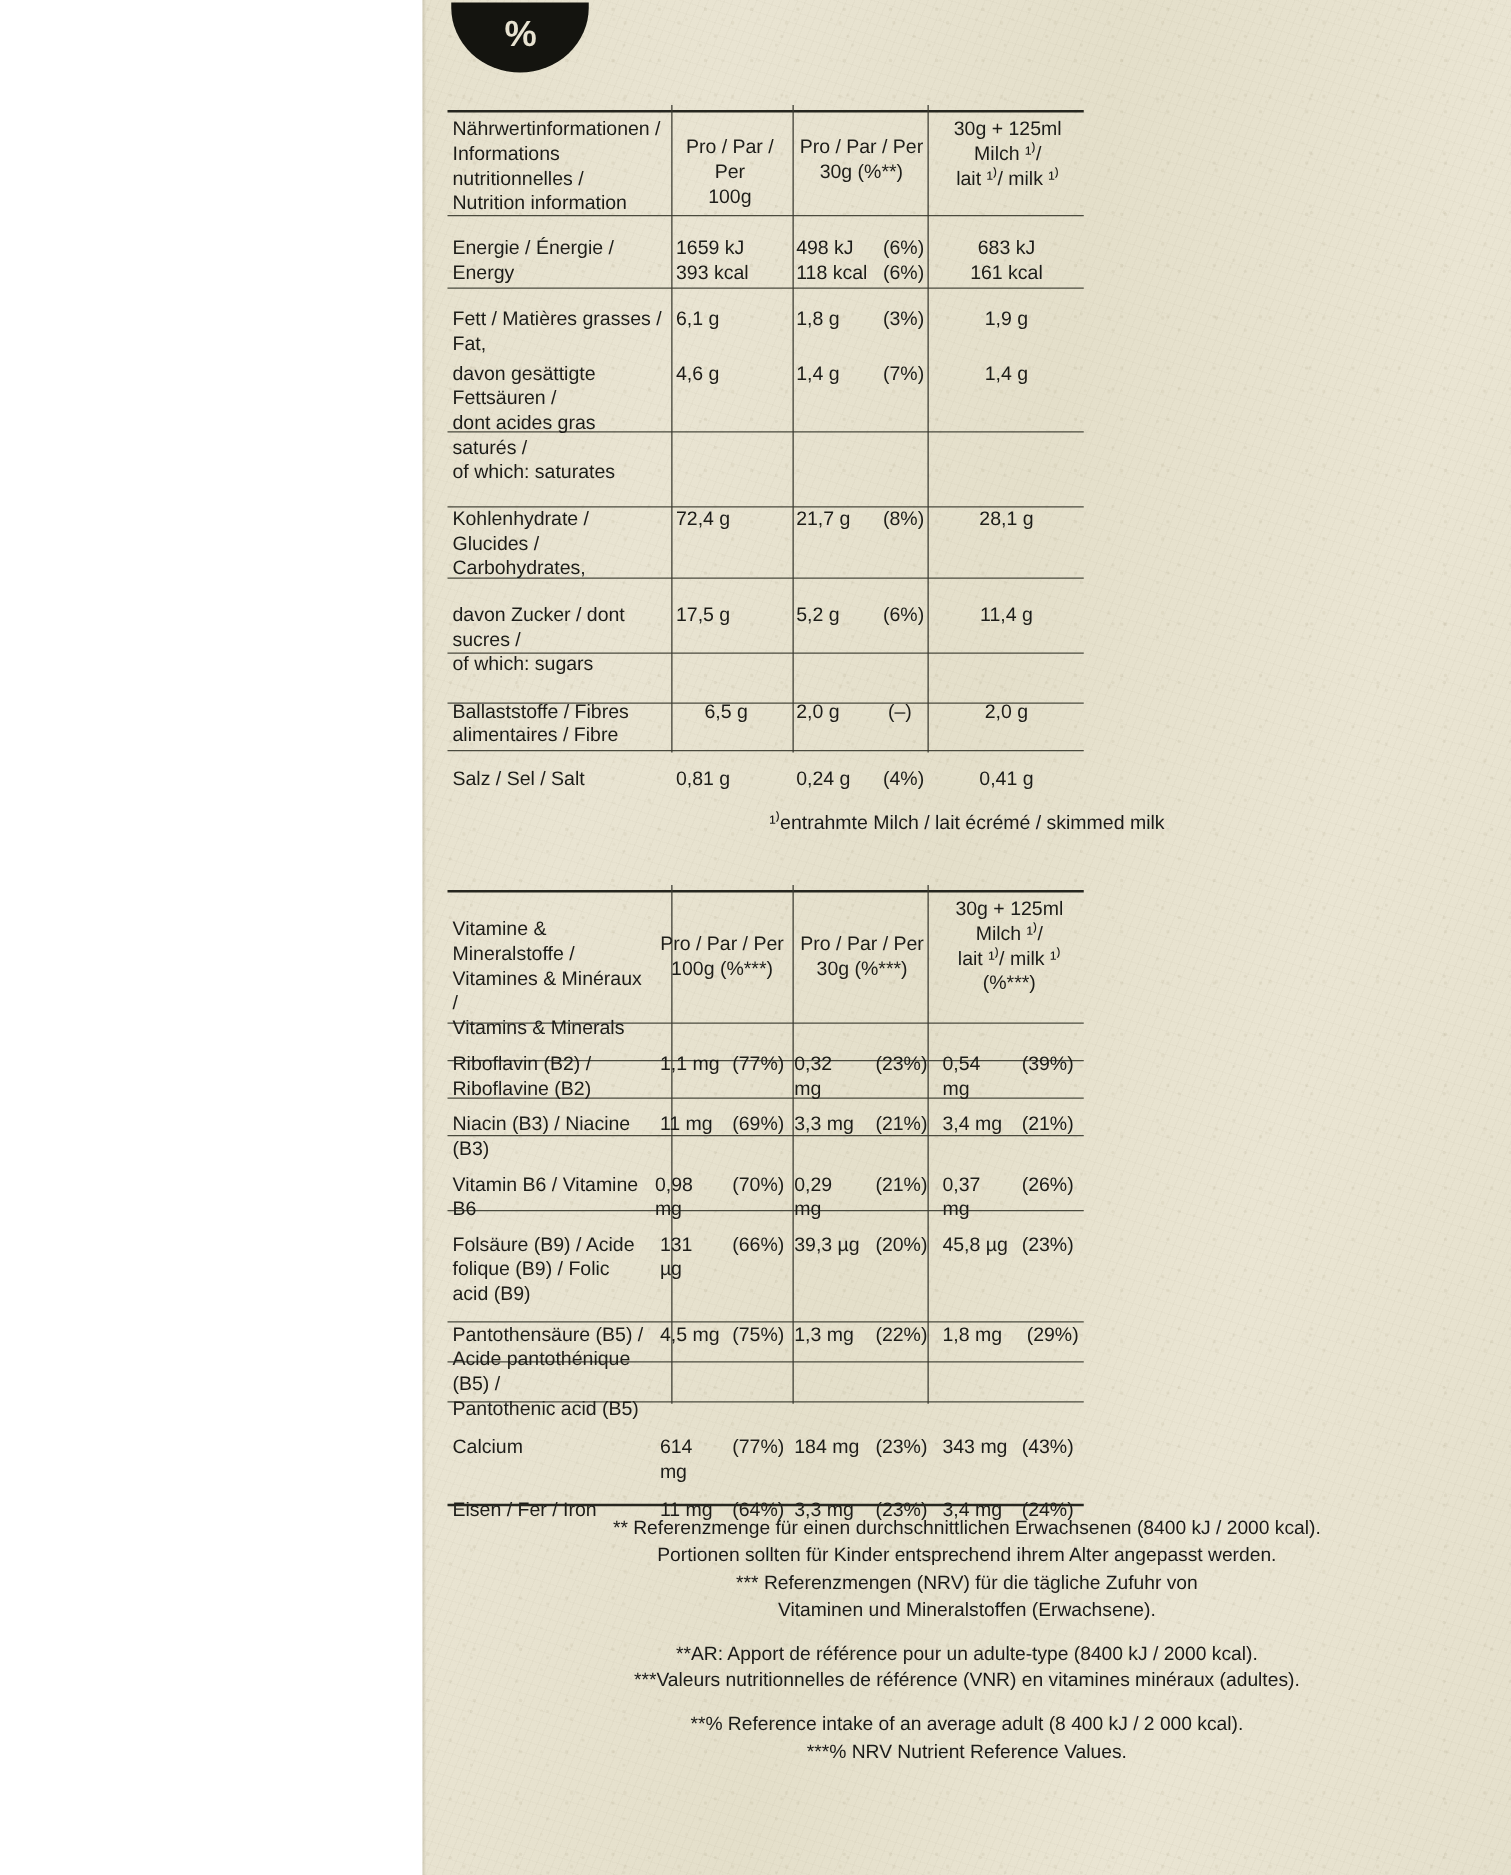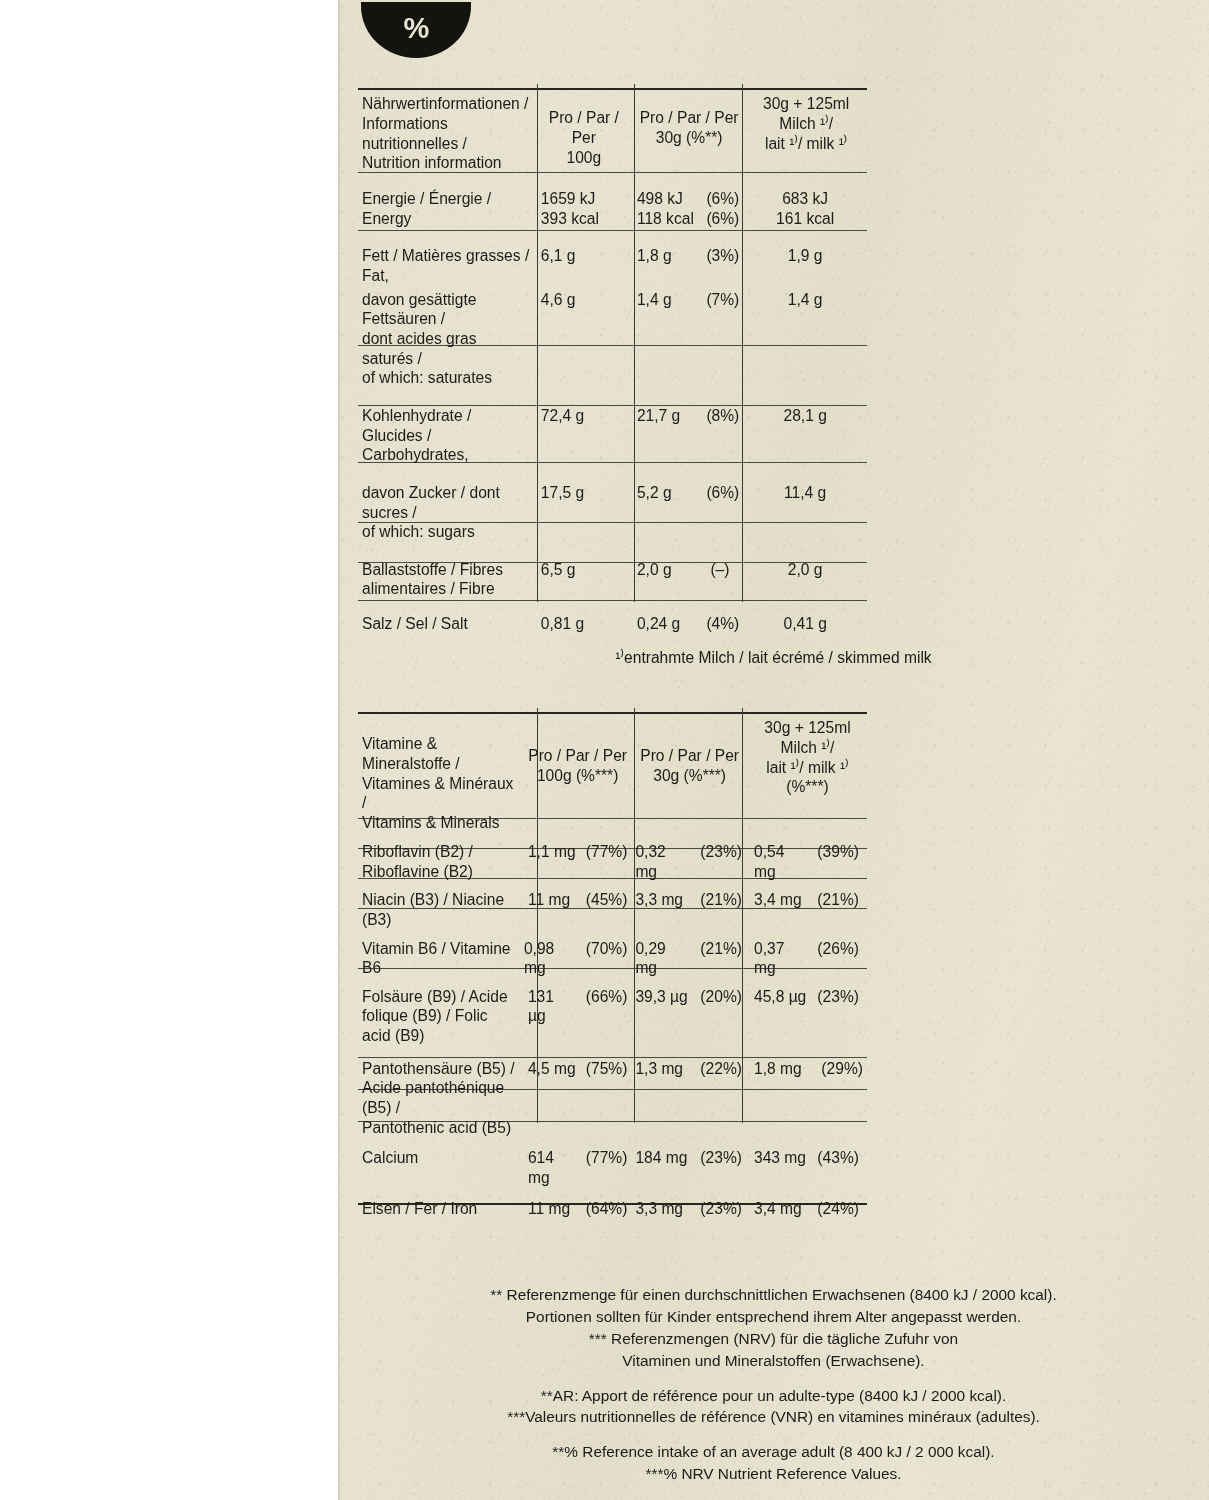--- a/index.html
+++ b/index.html
@@ -249,21 +249,21 @@
 of which: sugars</td>
         <td class="num lbl" style="padding:12px 12px 6px 4px;">17,5 g</td>
         <td class="num lbl" style="padding:12px 6px 6px 4px;">5,2 g</td>
         <td class="pct-col lbl" style="padding:12px 4px 6px 4px;">(6%)</td>
         <td class="lbl" style="text-align:center; padding:12px 4px 6px 4px;">11,4 g</td>
       </tr>
 
       <tr>
         <td class="lbl" style="padding:12px 6px 6px 4px;">Ballaststoffe / Fibres
 alimentaires / Fibre</td>
-        <td class="num lbl" style="padding:12px 12px 6px 4px;">6,5 g</td>
+        <td class="num lbl" style="padding:12px 12px 6px 4px;text-align:center;">6,5 g</td>
         <td class="num lbl" style="padding:12px 6px 6px 4px;">2,0 g</td>
         <td class="pct-col lbl" style="padding:12px 4px 6px 8px;">(–)</td>
         <td class="lbl" style="text-align:center; padding:12px 4px 6px 4px;">2,0 g</td>
       </tr>
 
 
       <tr>
         <td class="lbl" style="padding:9px 6px 5px 4px;">Salz / Sel / Salt</td>
         <td class="num lbl" style="padding:9px 12px 5px 4px;">0,81 g</td>
         <td class="num lbl" style="padding:9px 6px 5px 4px;">0,24 g</td>
@@ -319,21 +319,21 @@
         <td class="pct-col lbl" style="padding:5px 4px 4px 6px;">(77%)</td>
         <td class="num lbl" style="padding:5px 4px 4px 4px;">0,32 mg</td>
         <td class="pct-col lbl" style="padding:5px 4px 4px 6px;">(23%)</td>
         <td class="num lbl" style="padding:5px 4px 4px 8px;">0,54 mg</td>
         <td class="pct-col lbl" style="padding:5px 4px 4px 6px;">(39%)</td>
       </tr>
 
       <tr>
         <td class="lbl" style="padding:5px 6px 4px 4px;">Niacin (B3) / Niacine (B3)</td>
         <td class="num lbl" style="padding:5px 4px 4px 4px;">11 mg</td>
-        <td class="pct-col lbl" style="padding:5px 4px 4px 6px;">(45%)</td>
+        <td class="pct-col lbl" style="padding:5px 4px 4px 6px;">(69%)</td>
         <td class="num lbl" style="padding:5px 4px 4px 4px;">3,3 mg</td>
         <td class="pct-col lbl" style="padding:5px 4px 4px 6px;">(21%)</td>
         <td class="num lbl" style="padding:5px 4px 4px 8px;">3,4 mg</td>
         <td class="pct-col lbl" style="padding:5px 4px 4px 6px;">(21%)</td>
       </tr>
 
       <tr>
         <td class="lbl" style="padding:5px 6px 4px 4px;">Vitamin B6 / Vitamine B6</td>
         <td class="num lbl" style="padding:5px 4px 4px 0px;">0,98 mg</td>
         <td class="pct-col lbl" style="padding:5px 4px 4px 6px;">(70%)</td>
@@ -383,21 +383,21 @@
         <td class="num lbl" style="padding:7px 4px 4px 4px;">3,3 mg</td>
         <td class="pct-col lbl" style="padding:7px 4px 4px 6px;">(23%)</td>
         <td class="num lbl" style="padding:7px 4px 4px 8px;">3,4 mg</td>
         <td class="pct-col lbl" style="padding:7px 4px 4px 6px;">(24%)</td>
       </tr>
     </tbody>
       </table>
 
     <div class="rule-top" style="left:20px; top:1203px; width:509px;"></div>
 
-    <div class="footer" style="top:1284px;">
+    <div class="footer" style="top:1212px;">
       <p>** Referenzmenge für einen durchschnittlichen Erwachsenen (8400 kJ / 2000 kcal).</p>
       <p>Portionen sollten für Kinder entsprechend ihrem Alter angepasst werden.</p>
       <p>*** Referenzmengen (NRV) für die tägliche Zufuhr von</p>
       <p>Vitaminen und Mineralstoffen (Erwachsene).</p>
       <div class="gap"></div>
       <p>**AR: Apport de référence pour un adulte-type (8400 kJ / 2000 kcal).</p>
       <p>***Valeurs nutritionnelles de référence (VNR) en vitamines minéraux (adultes).</p>
       <div class="gap"></div>
       <p>**% Reference intake of an average adult (8 400 kJ / 2 000 kcal).</p>
       <p>***% NRV Nutrient Reference Values.</p>

